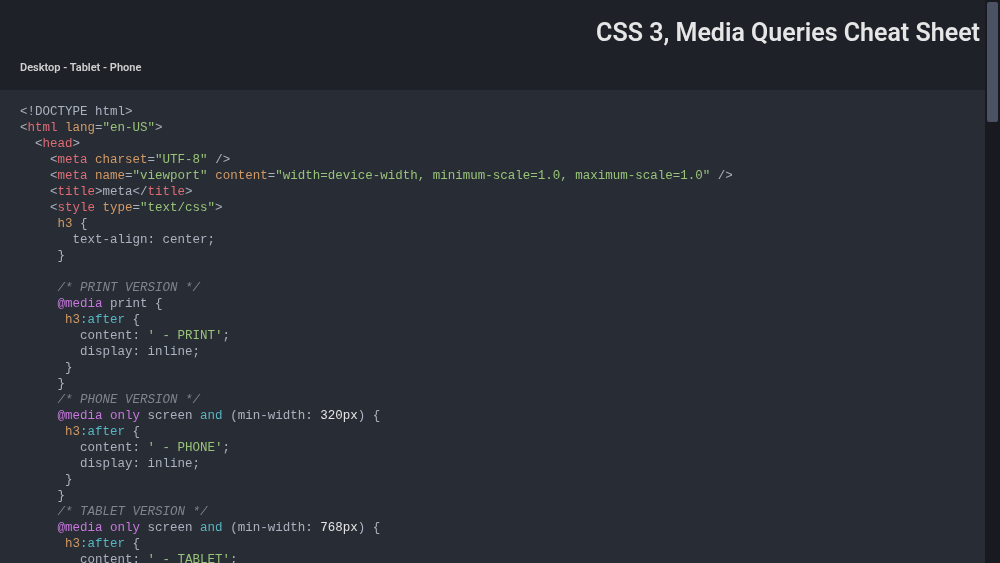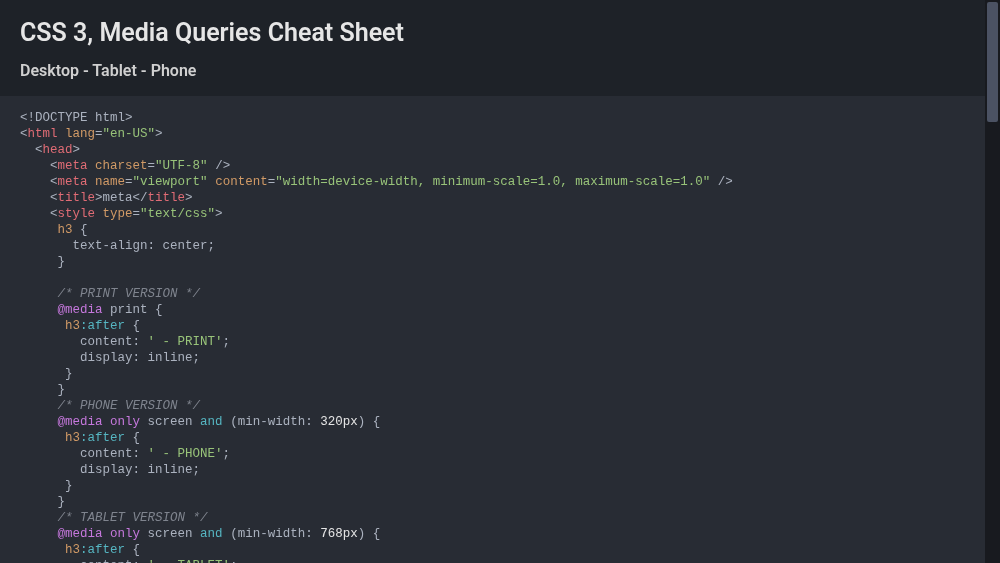--- a/index.html
+++ b/index.html
@@ -18,24 +18,25 @@
     }
     .header {
       background: #1e2228;
       padding: 18px 20px 16px 20px;
     }
     .title {
       color: #e6e6e6;
       font-size: 25px;
       font-weight: 600;
       margin-bottom: 14px;
+      text-align: right;
     }
     .subtitle {
       color: #d0d0d0;
-      font-size: 16px;
+      font-size: 11px;
       font-weight: 600;
     }
     .code-area {
       padding: 14px 20px;
       font-family: "Consolas", "Monaco", "Courier New", monospace;
       font-size: 12.5px;
       line-height: 1.28;
       white-space: pre;
     }
     .scrollbar-track {

